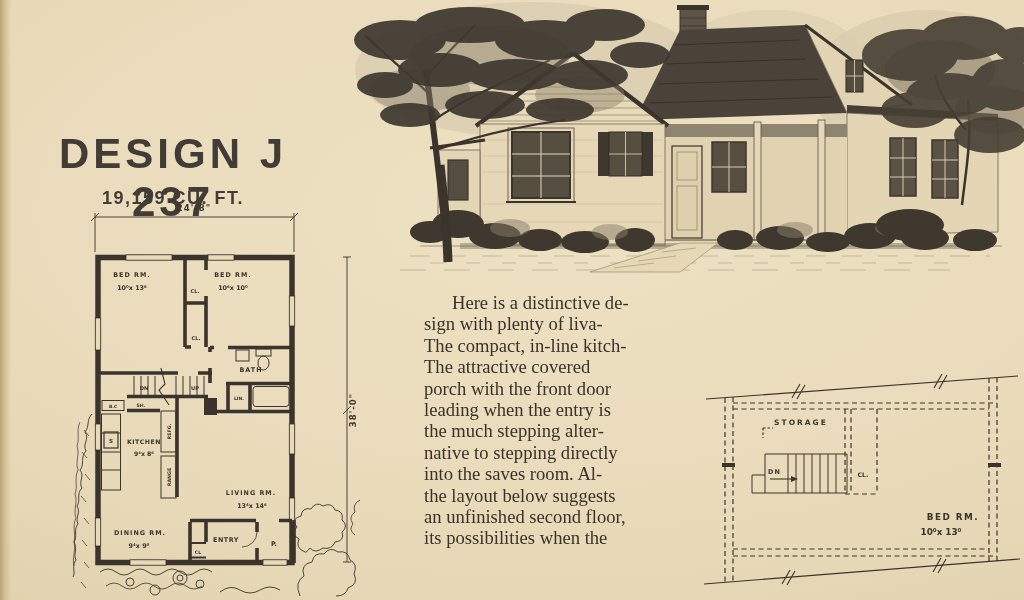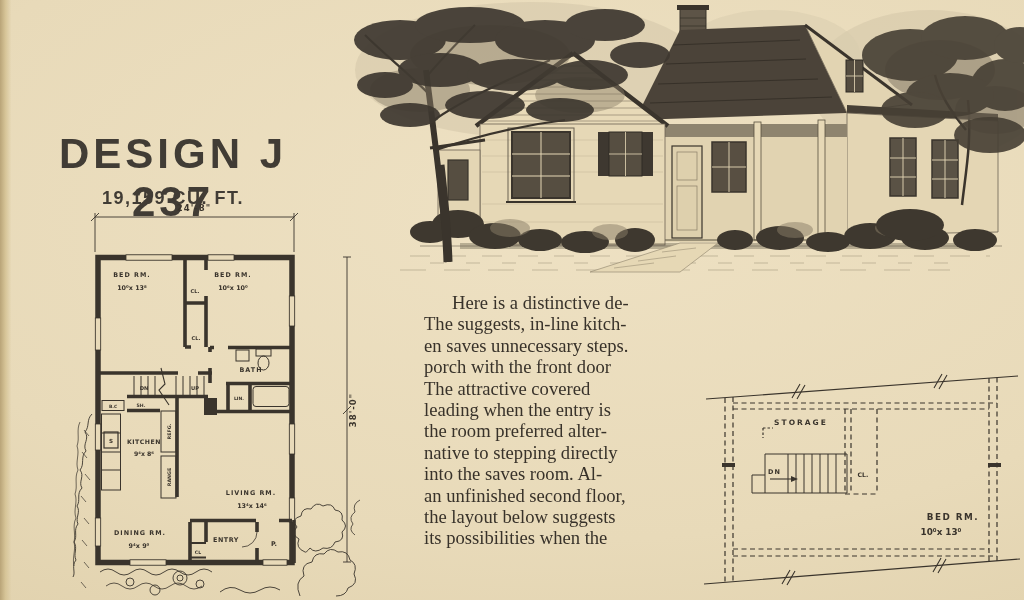--- a/index.html
+++ b/index.html
@@ -296,30 +296,30 @@
     <text x="80" y="335" text-anchor="middle" font-size="6.4" style="letter-spacing:1px">DINING RM.</text>
     <text x="79" y="348" text-anchor="middle" font-size="6.4">9⁴x 9⁰</text>
     <text x="166" y="342" text-anchor="middle" font-size="6.4" style="letter-spacing:0.5px">ENTRY</text>
     <text x="138" y="354" text-anchor="middle" font-size="4.6">CL</text>
     <text x="214" y="346" text-anchor="middle" font-size="6.4">P.</text>
   </g>
 </svg>
 
 <div class="desc">
   <div class="desc-line first">Here is a distinctive de-</div>
-  <div class="desc-line">The suggests, in-line kitch-</div>
-  <div class="desc-line">en saves unnecessary steps.</div>
+  <div class="desc-line">sign with plenty of liva-</div>
+  <div class="desc-line">The compact, in-line kitch-</div>
+  <div class="desc-line">The attractive covered</div>
   <div class="desc-line">porch with the front door</div>
-  <div class="desc-line">The attractive covered</div>
   <div class="desc-line">leading when the entry is</div>
-  <div class="desc-line">the room preferred alter-</div>
+  <div class="desc-line">the much stepping alter-</div>
   <div class="desc-line">native to stepping directly</div>
   <div class="desc-line">into the saves room. Al-</div>
+  <div class="desc-line">the layout below suggests</div>
   <div class="desc-line">an unfinished second floor,</div>
-  <div class="desc-line">the layout below suggests</div>
   <div class="desc-line">its possibilities when the</div>
 </div>
 
 <svg class="plansvg" style="left:700px;top:372px;width:324px;height:228px" viewBox="0 0 324 228">
 
   <g stroke="#3a342c" stroke-width="1.1" fill="none">
     <path d="M6,27 L318,4"></path>
     <path d="M92,26 L100,12 M97,27 L105,13 M234,16 L242,2 M239,17 L247,3"></path>
     <path d="M4,212 L320,187"></path>
     <path d="M82,212 L90,198 M87,213 L95,199 M233,200 L241,186 M238,201 L246,187"></path>

